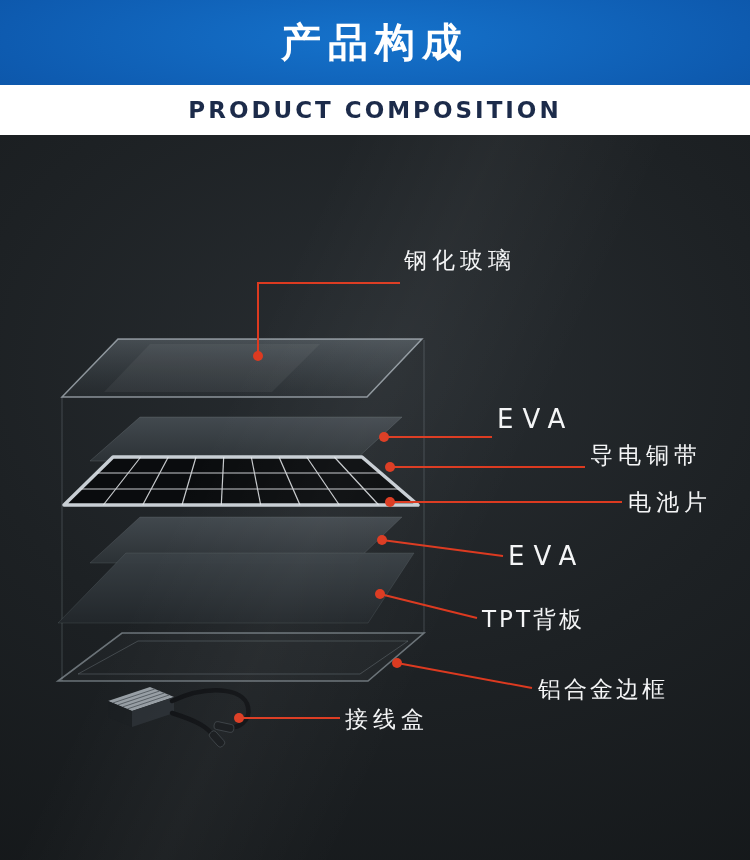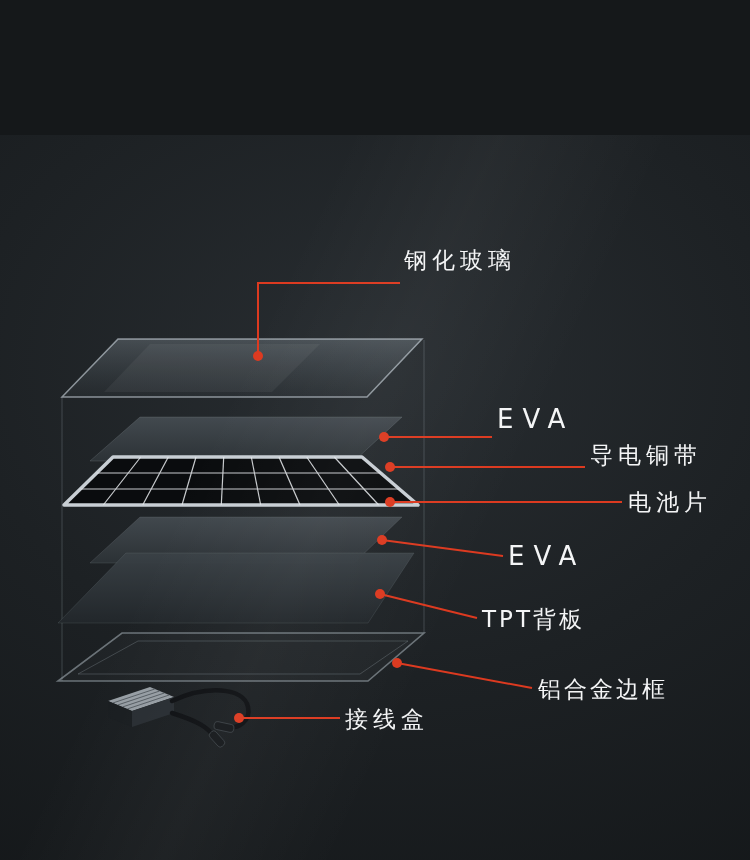--- a/index.html
+++ b/index.html
@@ -30,20 +30,26 @@
 
   
   .leader{stroke:var(--accent-red,#dc3a20);stroke-width:2;fill:none;}
   .dot{fill:var(--accent-red,#dc3a20);}
 </style>
 </head>
 <body>
 
 <div class="page">
 
+  <header class="banner">
+    <h1>产品构成</h1>
+  </header>
+  <div class="banner-sub">
+    <h2>PRODUCT COMPOSITION</h2>
+  </div>
 
   <div class="stage">
 
     <svg width="750" height="725" viewBox="0 0 750 725">
       <defs>
         <linearGradient id="gGlass" x1="0" y1="0" x2="0" y2="1">
           <stop offset="0" stop-color="#aebcc6" stop-opacity="0.26"></stop>
           <stop offset="1" stop-color="#7e8c96" stop-opacity="0.05"></stop>
         </linearGradient>
         <linearGradient id="gEva" x1="0" y1="0" x2="0" y2="1">

